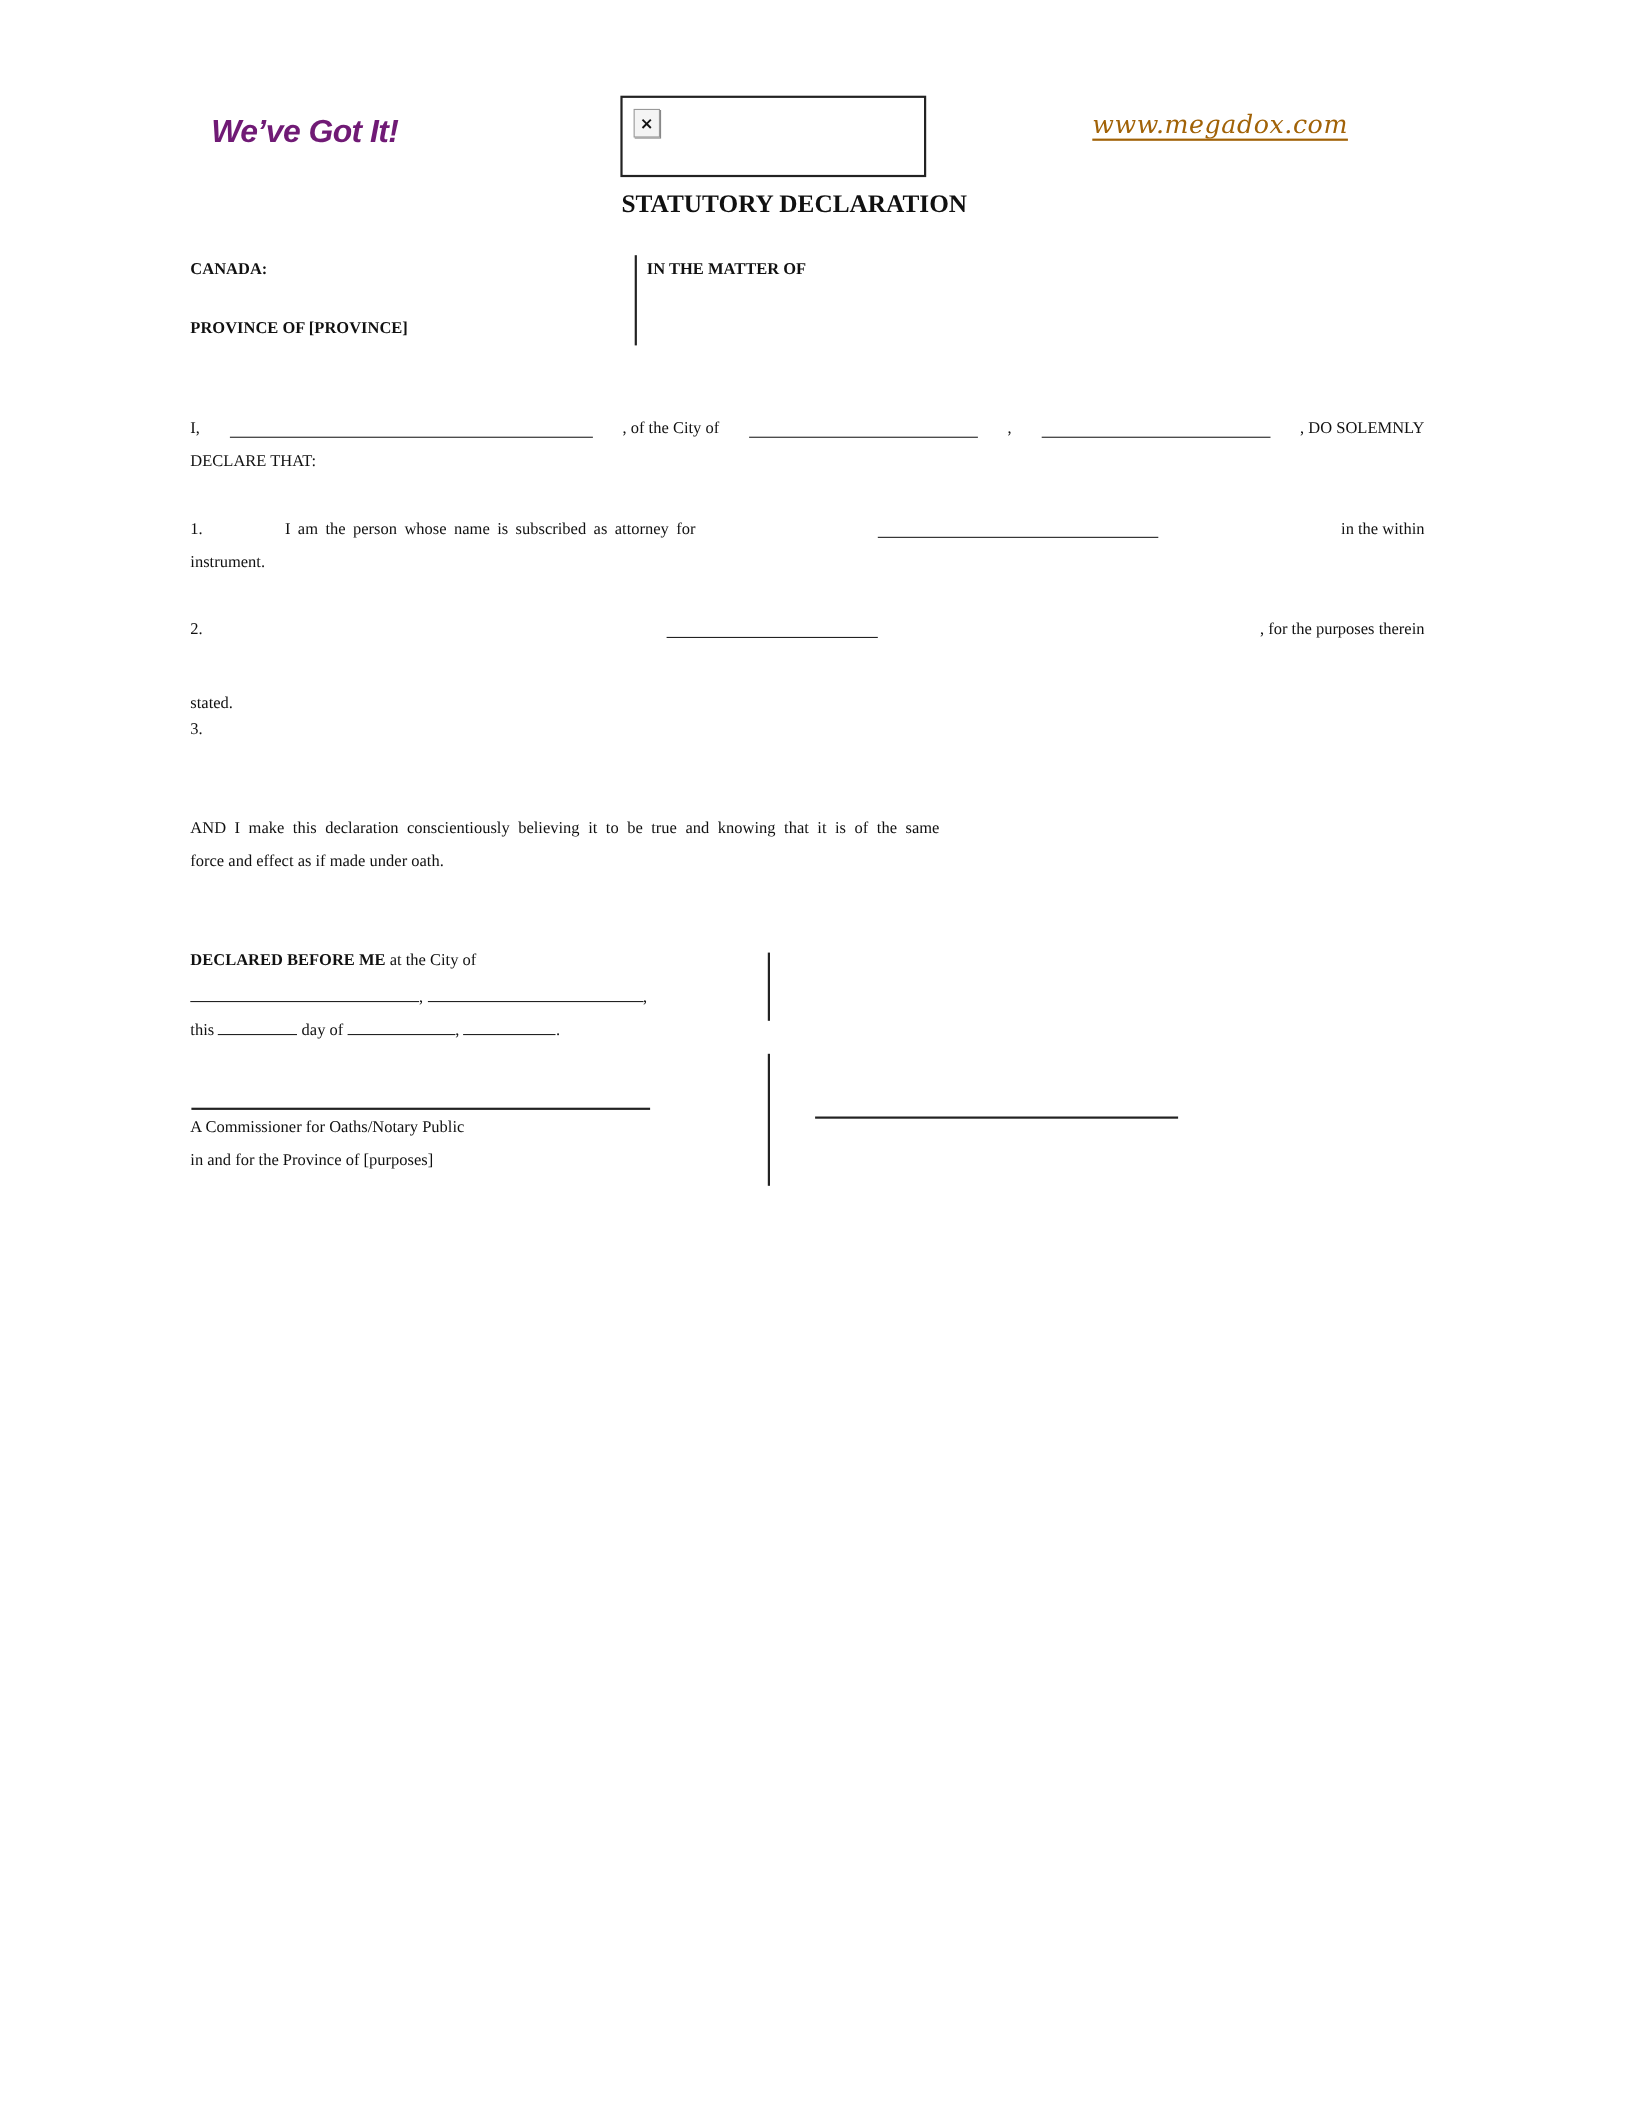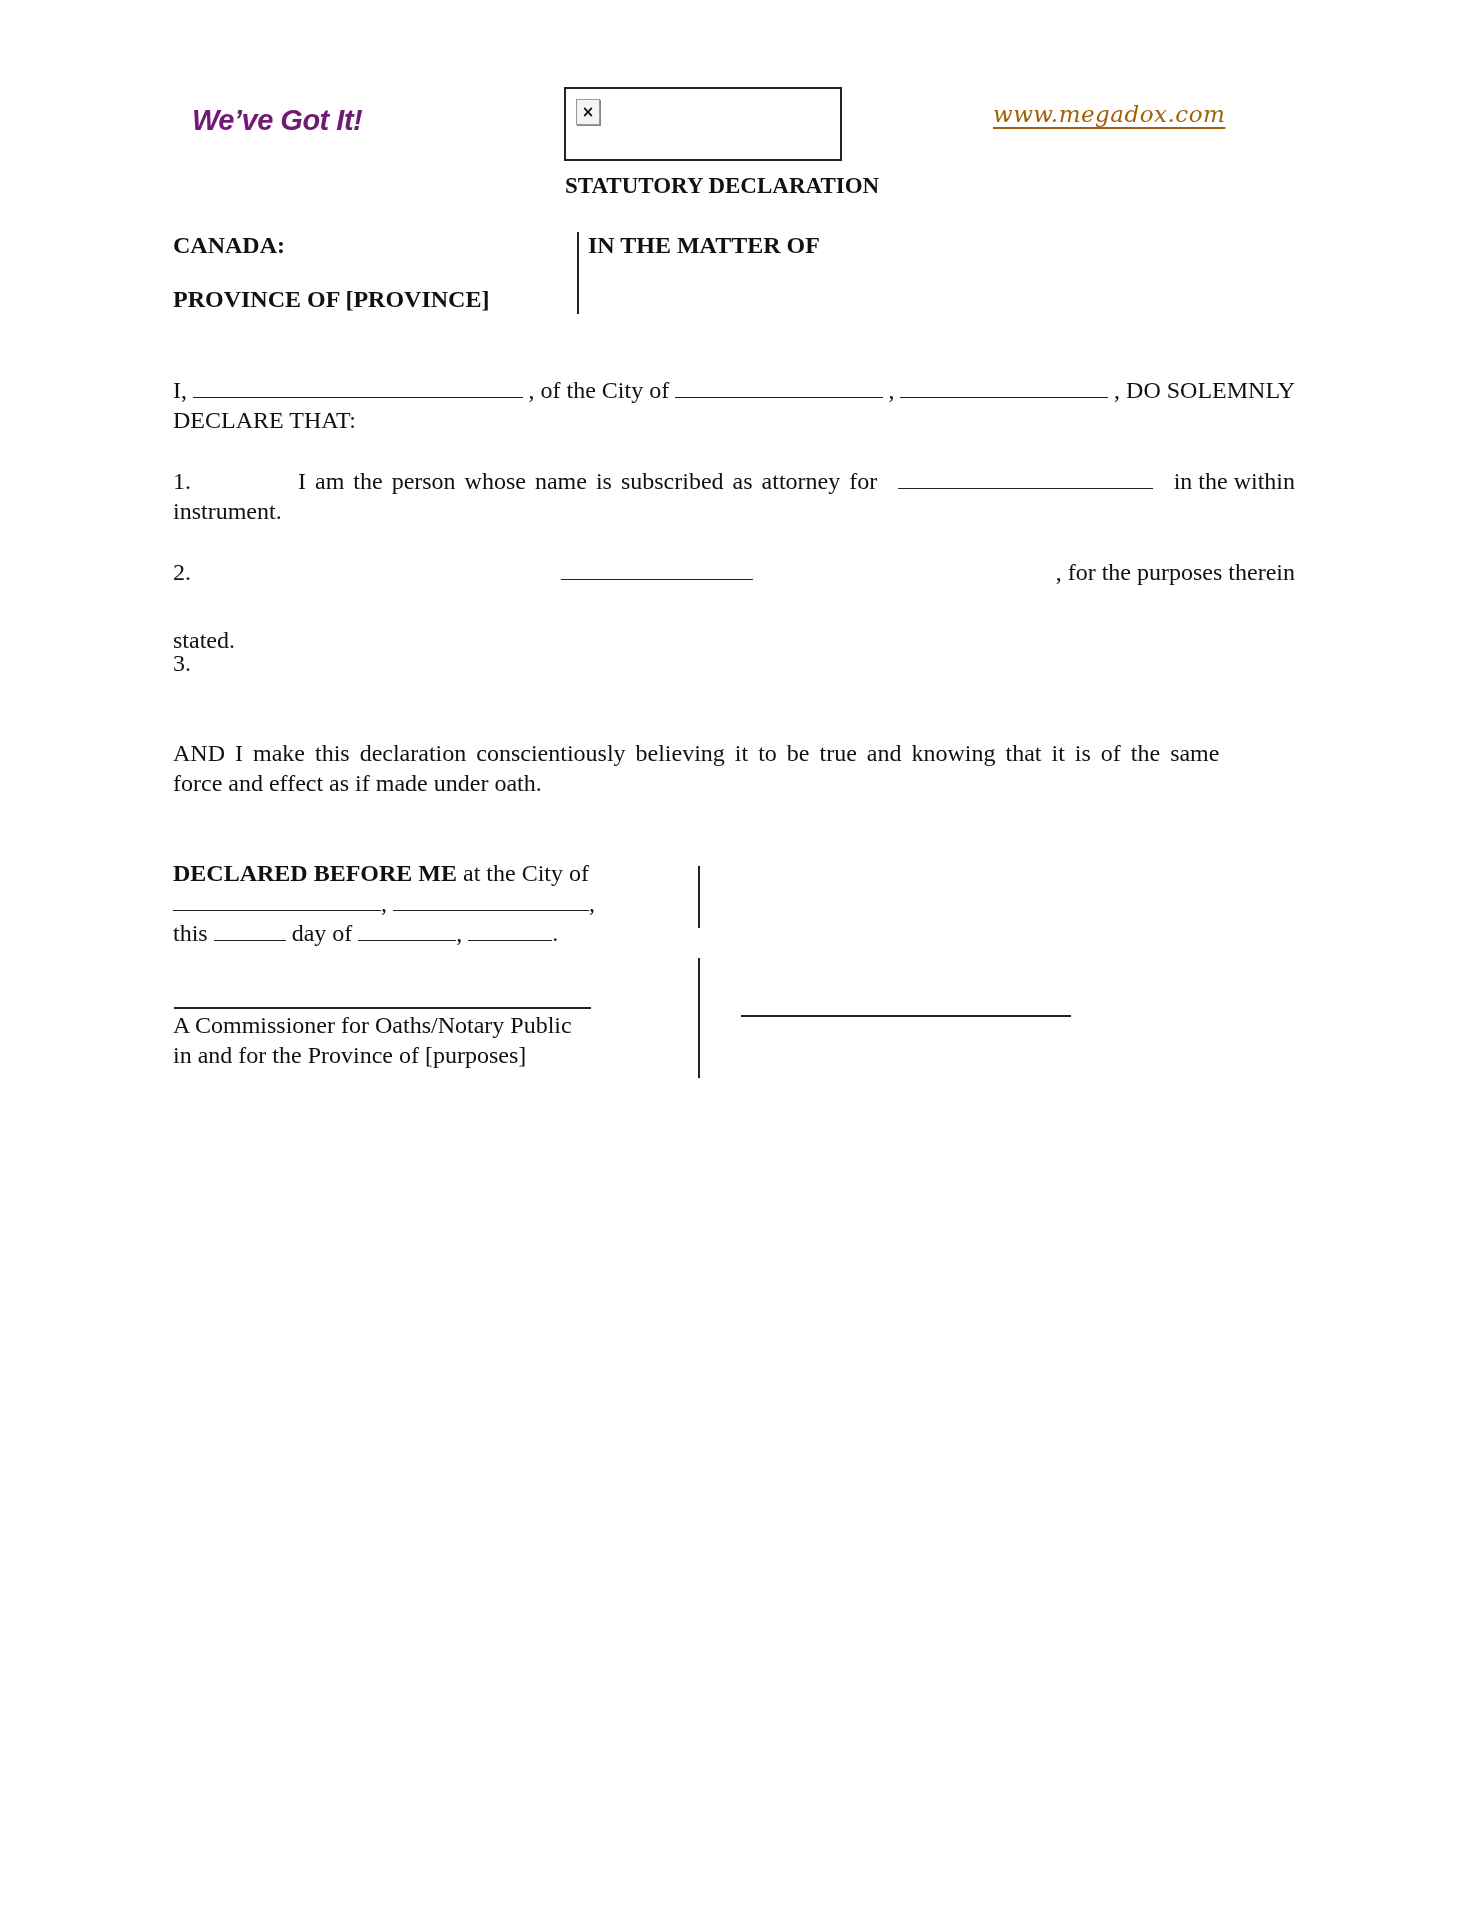--- a/index.html
+++ b/index.html
@@ -1,19 +1,19 @@
 <!DOCTYPE html>
 <html><head>
 <meta charset="utf-8">
 <style>
   html, body { margin:0; padding:0; background:#ffffff; }
   body { width:1483px; height:1920px; position:relative; overflow:hidden;
          font-family:"Liberation Serif", "DejaVu Serif", serif; color:#111; }
   .abs { position:absolute; white-space:nowrap; }
-  .txt { font-size:24px; line-height:30px; }
+  .txt { font-size:15px; line-height:30px; }
   .bold { font-weight:bold;text-align:right; }
   .logo { font-family:"Liberation Sans", "DejaVu Sans", sans-serif; font-style:italic; font-weight:bold;
           font-size:29px; color:#701a75; letter-spacing:-0.5px; }
   .site { font-family:"DejaVu Serif", "Liberation Serif", serif; font-style:italic; font-size:23px;
           color:#a16207; text-decoration:underline; text-underline-offset:5px; letter-spacing:0.5px; }
   .imgbox { border:2px solid #222; box-sizing:border-box; }
   .broken { border:1px solid #999; background:#f4f4f4; box-shadow:1px 1px 0 #888;
             font-family:"DejaVu Sans", sans-serif; font-weight:bold; font-size:15px;
             text-align:center; line-height:24px; color:#111; }
   .vline { position:absolute; width:2px; background:#222; }
@@ -46,21 +46,21 @@
   <span class="blank" style="width:208px;"></span>
   <span>,</span>
   <span class="blank" style="width:208px;"></span>
   <span>, DO SOLEMNLY</span>
 </div>
 <div class="abs txt" style="left:173px; top:405px;">DECLARE THAT:</div>
 
 <div class="abs txt" style="left:173px; top:466px; width:1122px; display:flex; justify-content:space-between;">
   <span style="display:flex;">
     <span class="num">1.</span>
-    <span style="word-spacing:3px;margin-left:39px;">I am the person whose name is subscribed as attorney for</span>
+    <span style="word-spacing:3px;">I am the person whose name is subscribed as attorney for</span>
   </span>
   <span class="blank" style="width:255px;"></span>
   <span>in the within</span>
 </div>
 <div class="abs txt" style="left:173px; top:496px;">instrument.</div>
 
 <div class="abs txt" style="left:173px; top:557px; width:1122px; display:flex; justify-content:space-between;">
   <span style="display:flex;">
     <span class="num">2.</span>
   </span>

